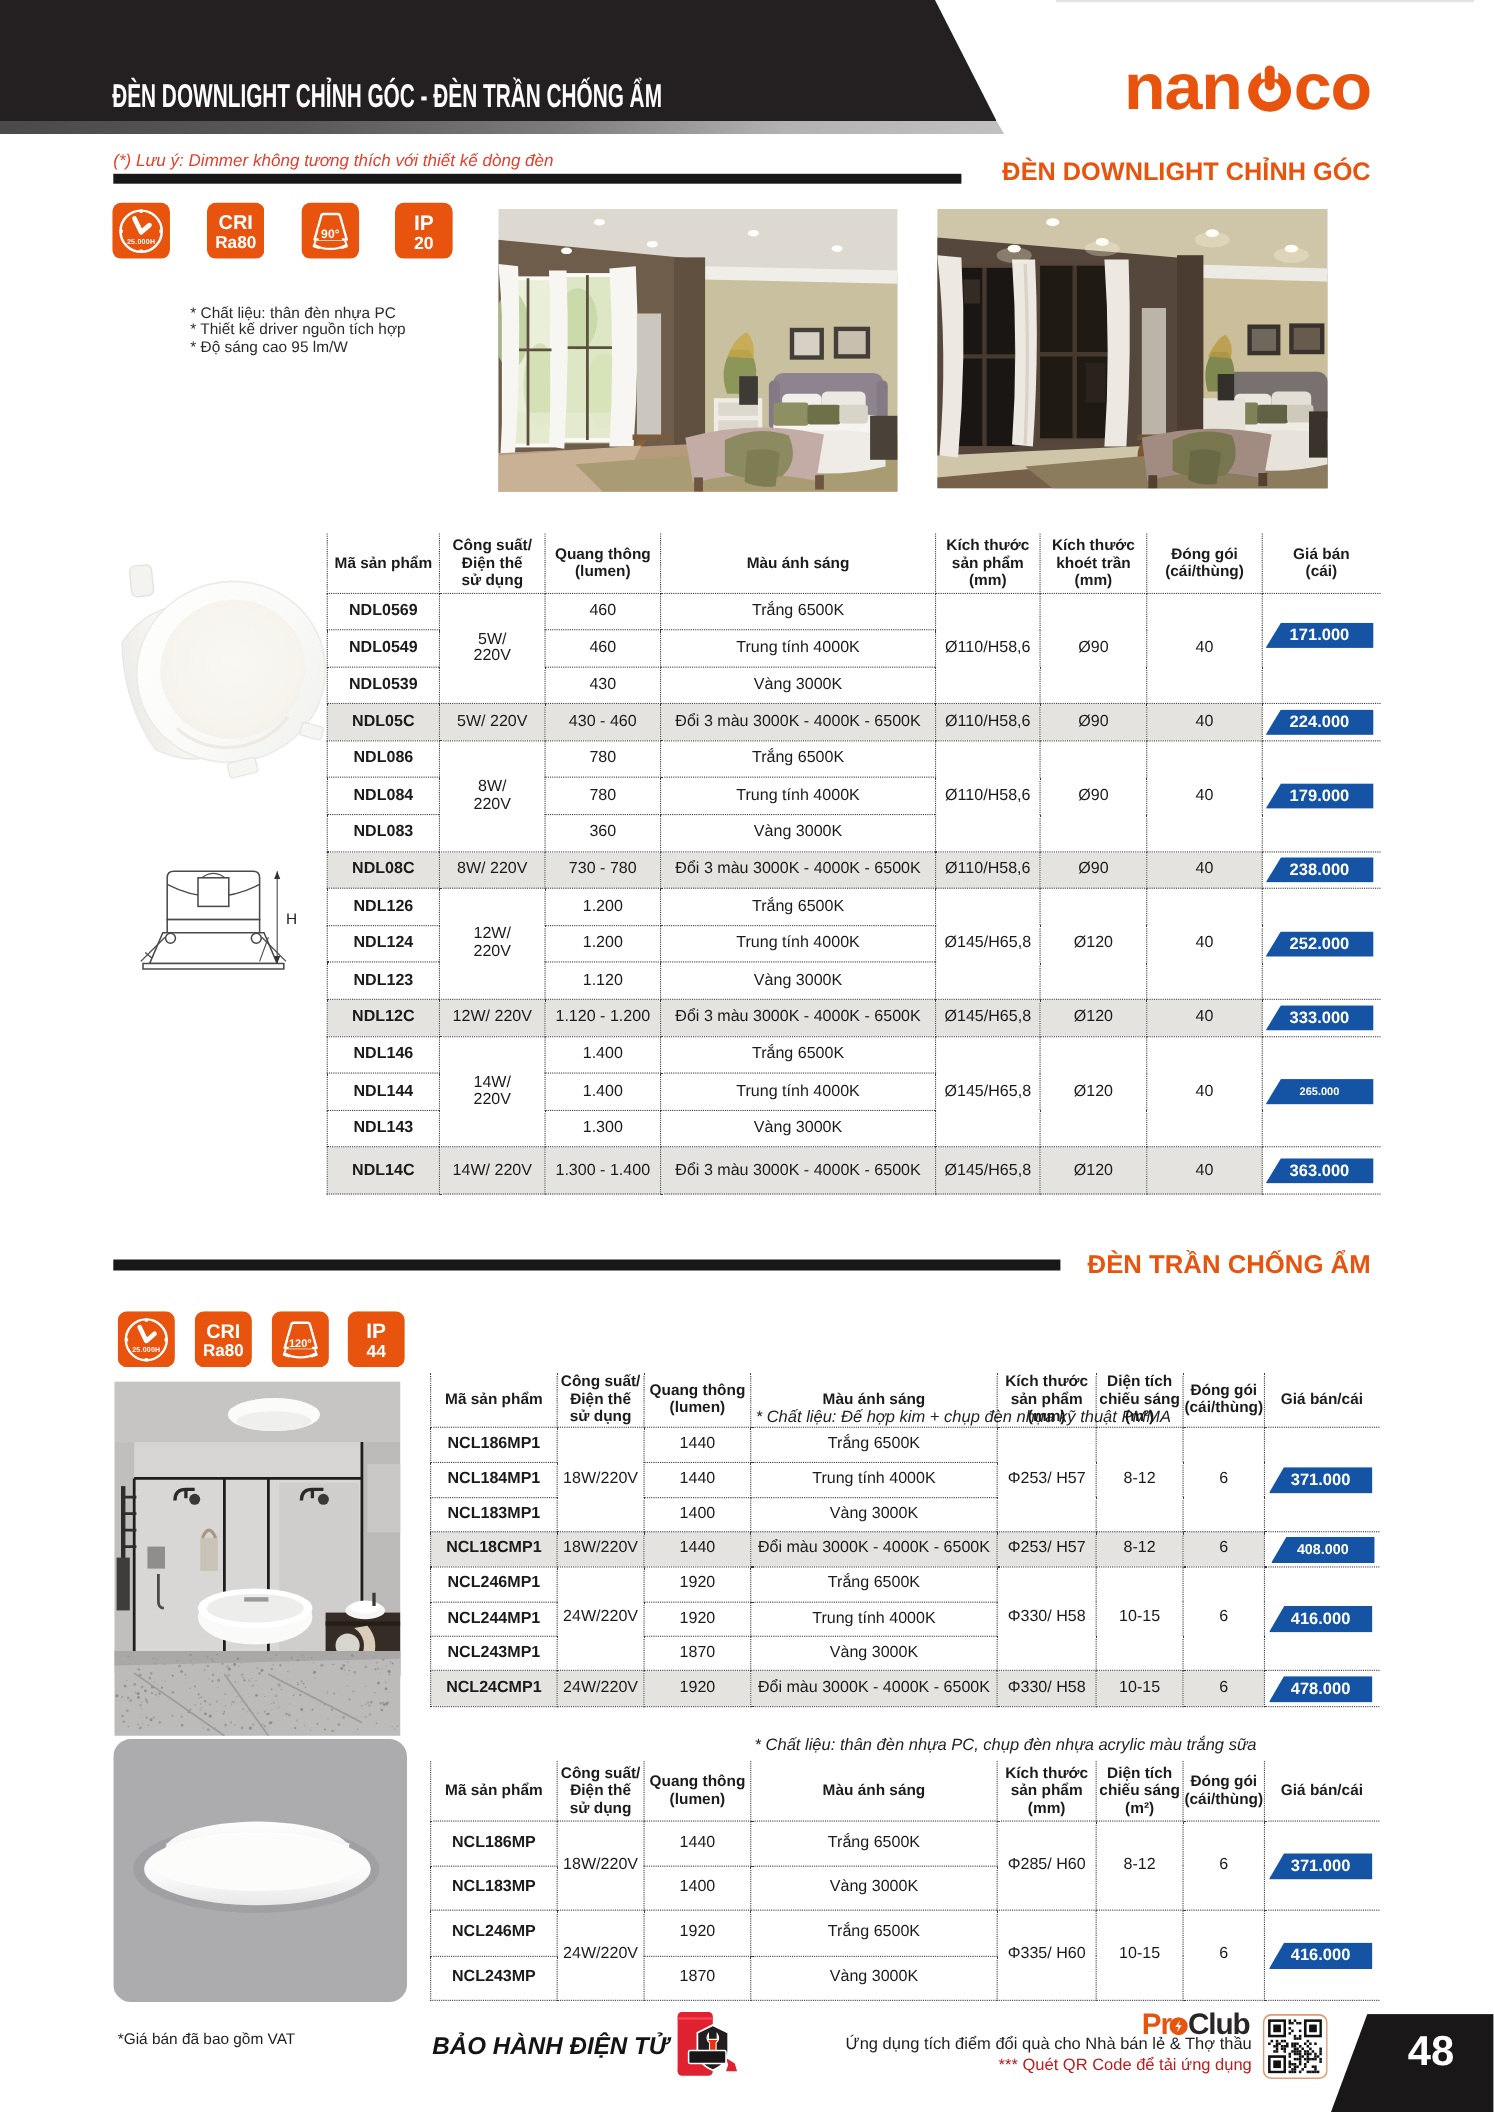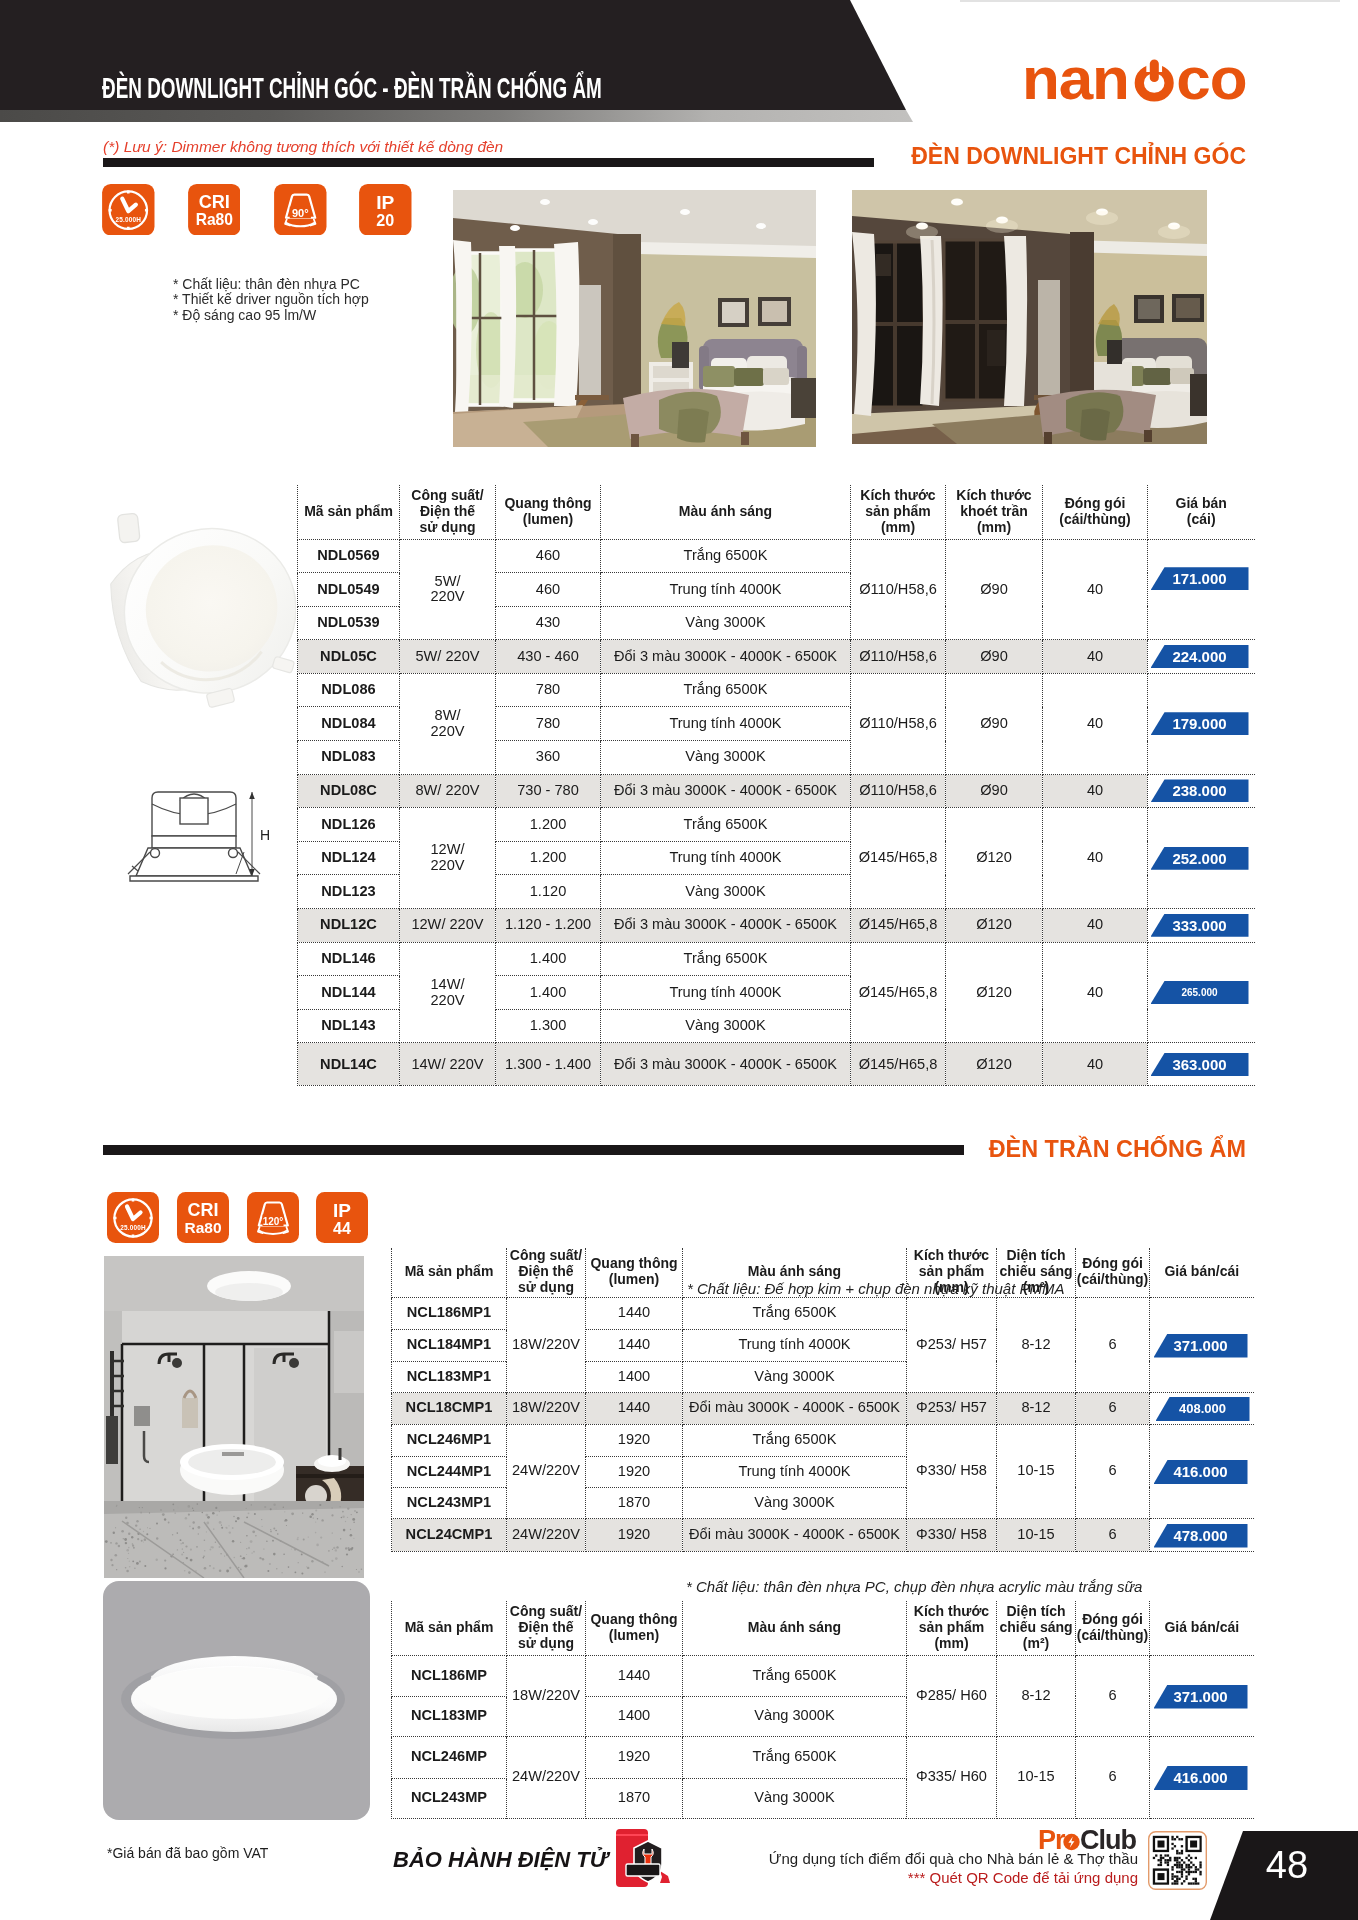--- a/index.html
+++ b/index.html
@@ -34,22 +34,22 @@
 .t tr.gray td.pc,.t td.pc{background:#fff}
 .t td.pc{border-right:none;text-align:right}
 .badge{display:inline-block;background:#1553A5;color:#fff;font-weight:bold;text-align:center;
 clip-path:polygon(14px 0,100% 0,100% 100%,0 100%);vertical-align:middle}
 .vat{position:absolute;left:107px;top:1845px;font-size:14px;color:#1e1e1e}
 .bh{position:absolute;left:393px;top:1847px;font-size:22px;font-weight:bold;font-style:italic;color:#161314}
 .app1{position:absolute;left:738px;top:1850px;width:400px;text-align:right;font-size:15px;color:#1e1e1e}
 .app2{position:absolute;left:738px;top:1869px;width:400px;text-align:right;font-size:15px;color:#b91c1c}
 .corner{position:absolute;left:1200px;top:1831px;width:158px;height:89px;background:#1A1718;
 clip-path:polygon(43px 0,158px 0,158px 89px,10px 89px)}
-.pagenum{position:absolute;left:1252px;top:1844px;width:70px;text-align:center;font-size:38px;
-font-weight:normal;color:#fff}
+.pagenum{position:absolute;left:1252px;top:1844px;width:70px;text-align:right;font-size:38px;
+font-weight:bold;color:#fff}
 .topline{position:absolute;left:960px;top:0;width:380px;height:2px;background:#E2E2E2}
 </style></head><body>
 <div class="banner"></div>
 <div class="bstrip"></div>
 <div class="topline"></div>
 <div class="btitle">ĐÈN DOWNLIGHT CHỈNH GÓC - ĐÈN TRẦN CHỐNG ẨM</div>
 <svg class="abs" style="left:1024px;top:58px" width="232" height="46" viewBox="0 0 232 46">
 <g transform="scale(1.05 1)">
 <g font-family="Liberation Sans, sans-serif" font-weight="bold" fill="#E8540E">
 <text x="-2" y="41" font-size="59" letter-spacing="-1">nan</text>

